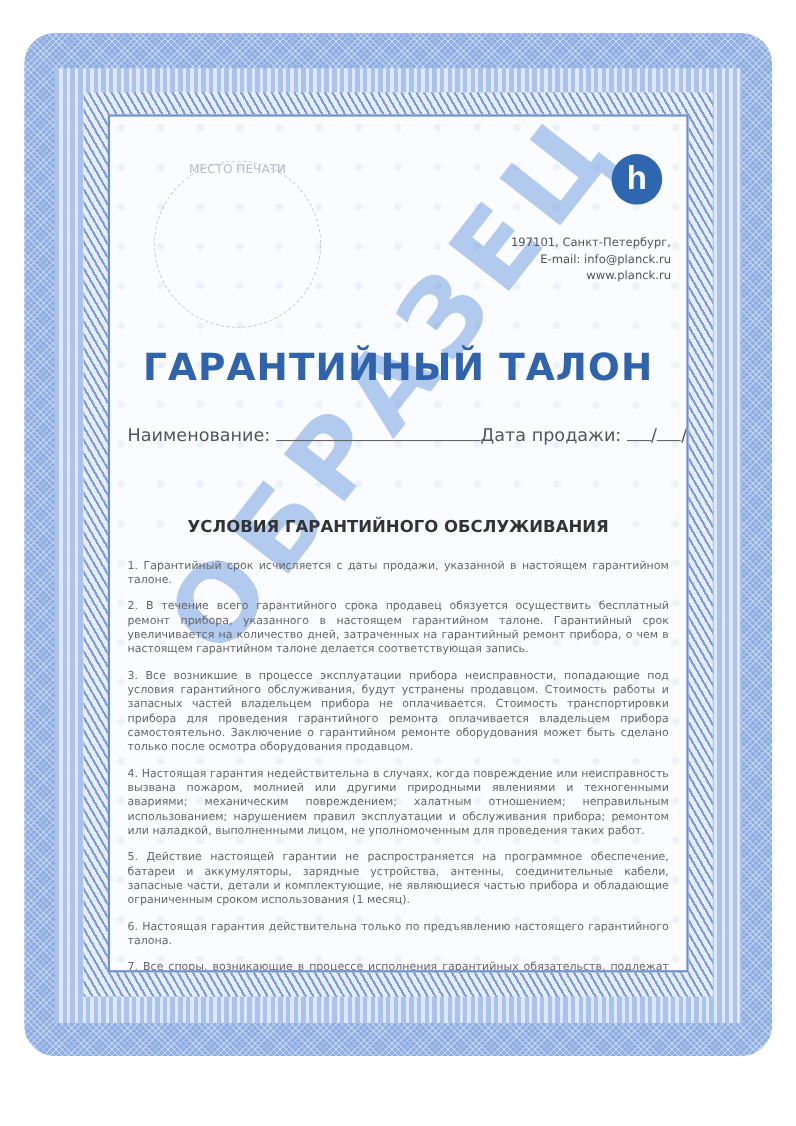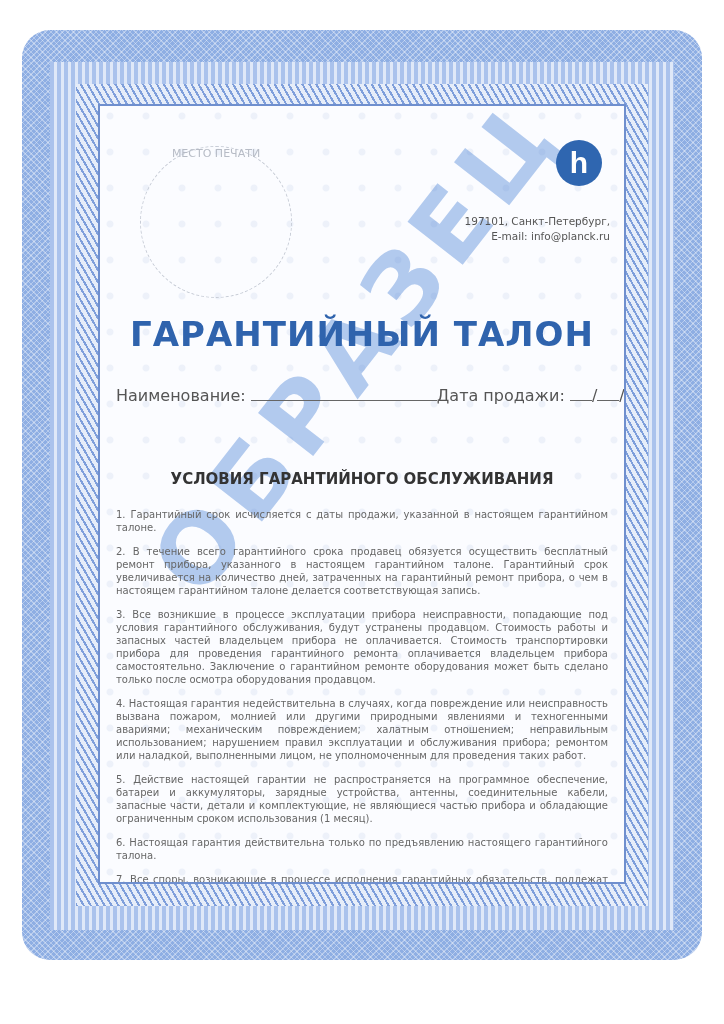--- a/index.html
+++ b/index.html
@@ -52,20 +52,21 @@
     <span>МЕСТО ПЕЧАТИ</span>
   </div>
 
   <div class="logo">
     <div class="logo-circle">h</div>
   </div>
 
   <div class="address">
     <div>197101, Санкт-Петербург,</div>
     <div>E-mail: info@planck.ru</div>
+    <div>www.planck.ru</div>
   </div>
 
   <div class="title">ГАРАНТИЙНЫЙ ТАЛОН</div>
 
   <div class="fields">
     <div class="frow">
       <span>
         <span>Наименование:</span>
         <span class="line" style="width:186px"></span>
       </span>

